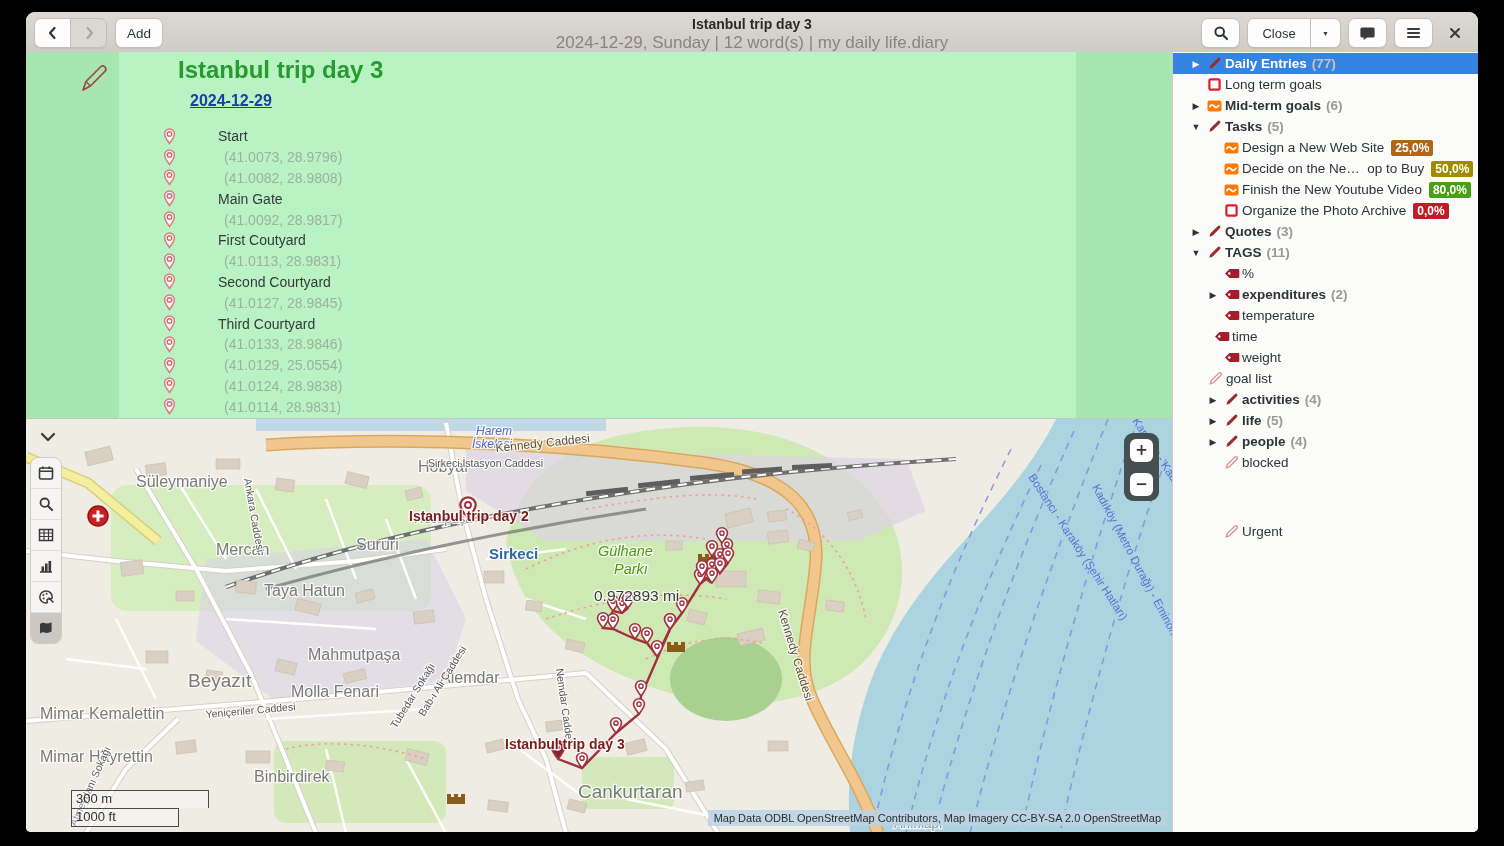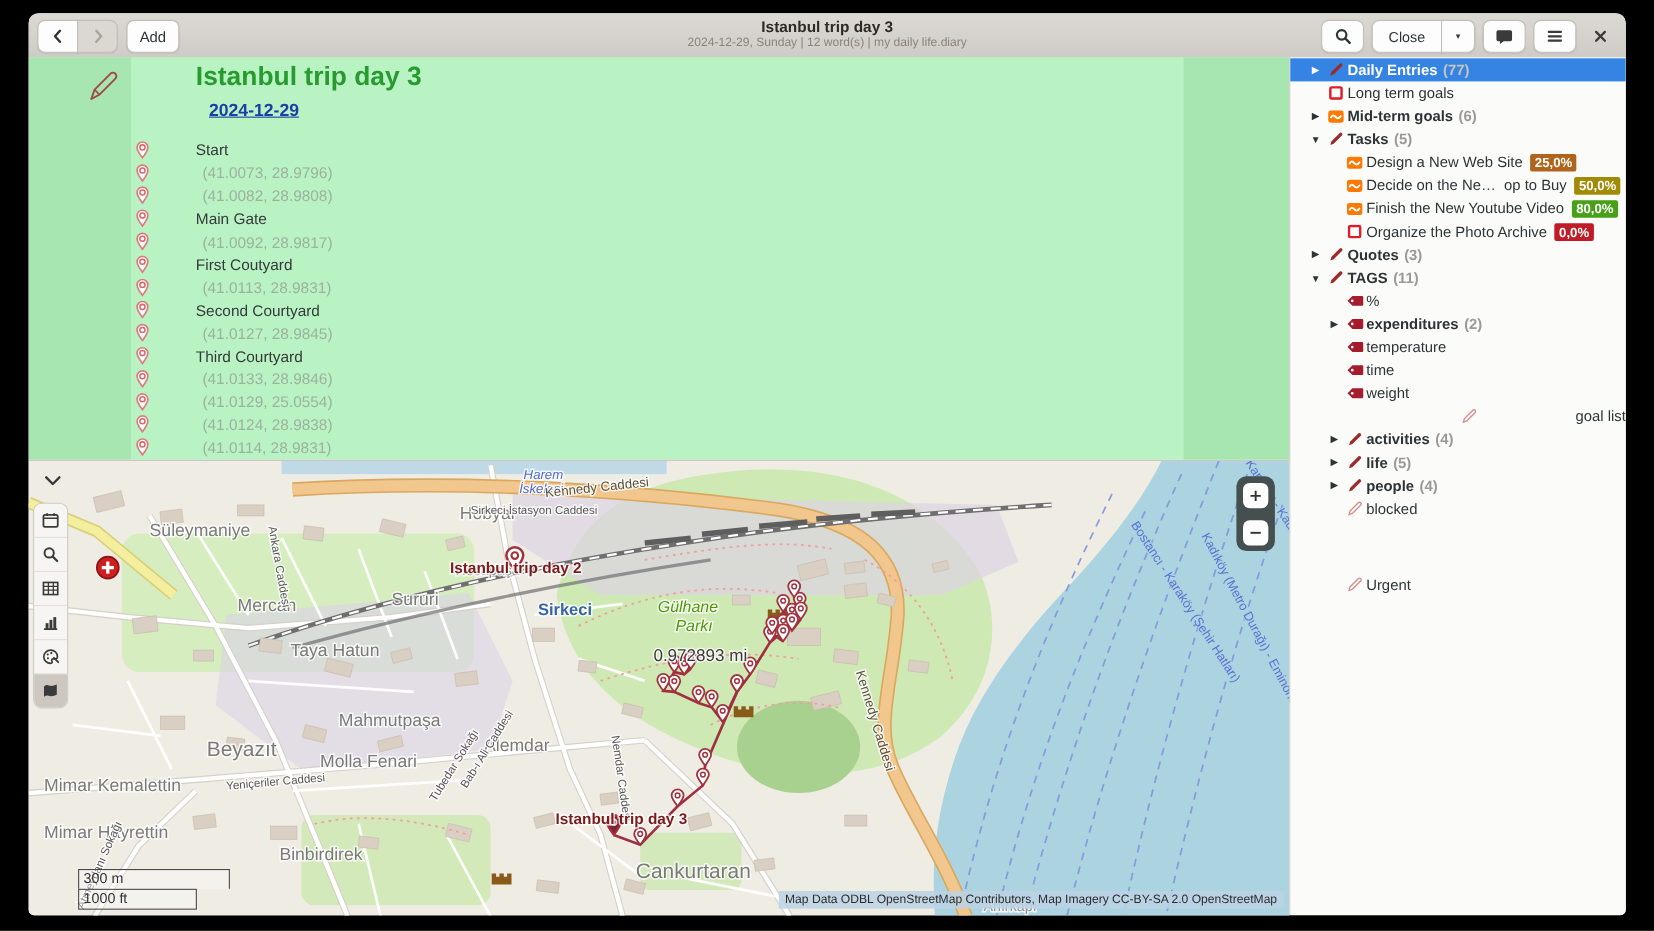--- a/index.html
+++ b/index.html
@@ -19,29 +19,29 @@
   .pair .tb-btn:last-child{border-radius:0 7px 7px 0;margin-left:-1px;}
   .btn-nav{width:35px;}
   .btn-nav.disabled{background:#dbd7d2;}
   .btn-add{width:46px;font-size:13.5px;}
   .btn-ico{width:37px;}
   .btn-close{width:62px;}
   .btn-caret{width:29px;font-size:7px;color:#3a3a3a;}
   .btn-x{width:30px;height:28px;display:flex;align-items:center;justify-content:center;}
   .tb-center{position:absolute;left:0;top:0;width:100%;height:40px;text-align:center;pointer-events:none;}
   .tb-title{font-size:14px;font-weight:bold;color:#2d2a26;margin-top:4px;}
-  .tb-sub{font-size:11px;color:#8a847c;margin-top:1px;}
+  .tb-sub{font-size:17px;color:#8a847c;margin-top:1px;}
   
   .entry{position:absolute;left:0;top:40px;width:1146px;height:366px;background:#b9f3c3;overflow:hidden;}
   .entry .margin-l{position:absolute;left:0;top:0;width:93px;height:100%;background:#a7e5b1;}
   .entry .margin-r{position:absolute;left:1050px;top:0;width:96px;height:100%;background:#a7e5b1;}
   .en-title{position:absolute;left:152px;top:4px;font-size:24px;font-weight:bold;color:#279b2f;}
   .en-date{position:absolute;left:164px;top:40px;font-size:16px;font-weight:bold;
     color:#1a3fa8;text-decoration:underline;}
-  #entry-rows{position:absolute;left:0;top:74px;width:856px;}
+  #entry-rows{position:absolute;left:0;top:74px;width:856px;padding-left:40px;}
   .en-row{display:flex;align-items:center;height:20.8px;padding-left:94px;}
   .en-pin{width:18px;display:flex;justify-content:center;}
   .en-label{margin-left:40px;font-size:14px;color:#35393b;}
   .en-coord{margin-left:46px;font-size:14px;color:#9bb29d;}
   .margin-pencil{position:absolute;left:50px;top:10px;}
   
   .sidebar{position:absolute;left:1146px;top:40px;width:306px;height:780px;background:#fbfbfa;
     border-left:1px solid #cfcbc6;box-sizing:border-box;}
   #sidebar-rows{padding-top:1px;}
   .sb-row{display:flex;align-items:center;height:21px;font-size:13.5px;color:#2e3436;}
@@ -418,41 +418,41 @@
         <div class="sb-row" style="padding-left: 31px;">
           <span class="sb-exp"></span>
           <span class="sb-ico">
             <svg width="16" height="11" viewBox="0 0 16 11">
               <path d="M1 5.5 L5.5 1 H14.3 a1 1 0 0 1 1 1 v7 a1 1 0 0 1 -1 1 H5.5 Z" fill="#a51d2d"></path>
               <circle cx="5.3" cy="5.5" r="1.25" fill="#fff"></circle>
             </svg>
           </span>
           <span class="sb-label">temperature</span>
         </div>
-        <div class="sb-row" style="padding-left: 31px;">
+        <div class="sb-row" style="padding-left: 21px;">
           <span class="sb-exp"></span>
           <span class="sb-ico">
             <svg width="16" height="11" viewBox="0 0 16 11">
               <path d="M1 5.5 L5.5 1 H14.3 a1 1 0 0 1 1 1 v7 a1 1 0 0 1 -1 1 H5.5 Z" fill="#a51d2d"></path>
               <circle cx="5.3" cy="5.5" r="1.25" fill="#fff"></circle>
             </svg>
           </span>
           <span class="sb-label">time</span>
         </div>
         <div class="sb-row" style="padding-left: 31px;">
           <span class="sb-exp"></span>
           <span class="sb-ico">
             <svg width="16" height="11" viewBox="0 0 16 11">
               <path d="M1 5.5 L5.5 1 H14.3 a1 1 0 0 1 1 1 v7 a1 1 0 0 1 -1 1 H5.5 Z" fill="#a51d2d"></path>
               <circle cx="5.3" cy="5.5" r="1.25" fill="#fff"></circle>
             </svg>
           </span>
           <span class="sb-label">weight</span>
         </div>
-        <div class="sb-row" style="padding-left: 48px; justify-content: space-between;">
+        <div class="sb-row" style="padding-left: 15px;">
           <span class="sb-exp"></span>
           <span class="sb-ico">
             <svg width="15" height="15" viewBox="0 0 16 16">
               <path d="M2.6 13.6 L3.5 10.2 L11.7 2 a1.65 1.65 0 0 1 2.3 2.3 L5.8 12.5 Z" fill="none" stroke="#d98a8a" stroke-width="1.3"></path>
             </svg>
           </span>
           <span class="sb-label">goal list</span>
         </div>
         <div class="sb-row bold" style="padding-left: 31px;">
           <span class="sb-exp">▶</span>

